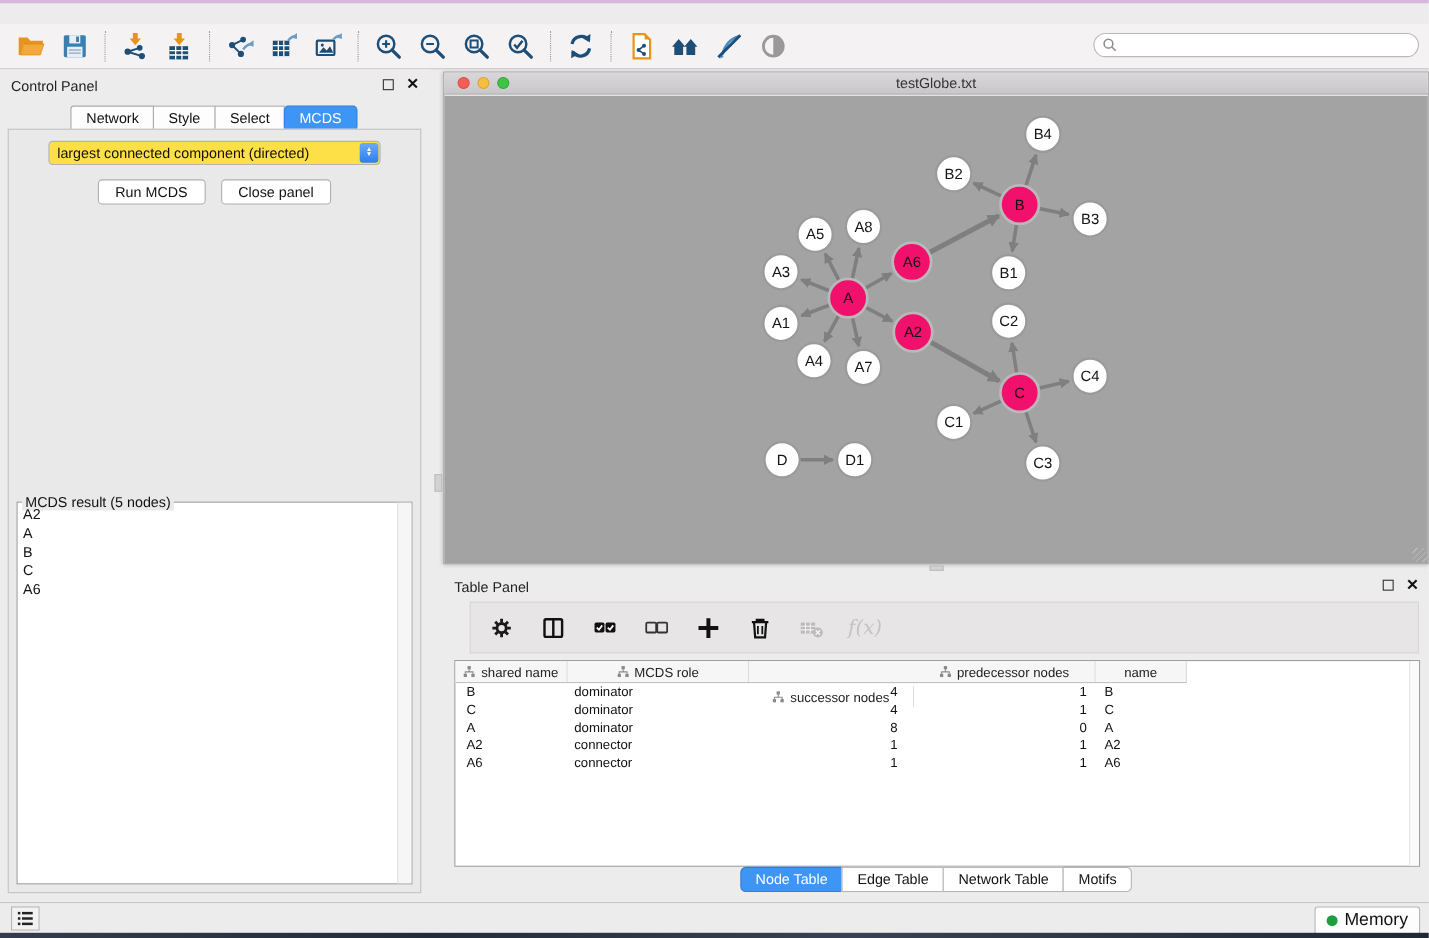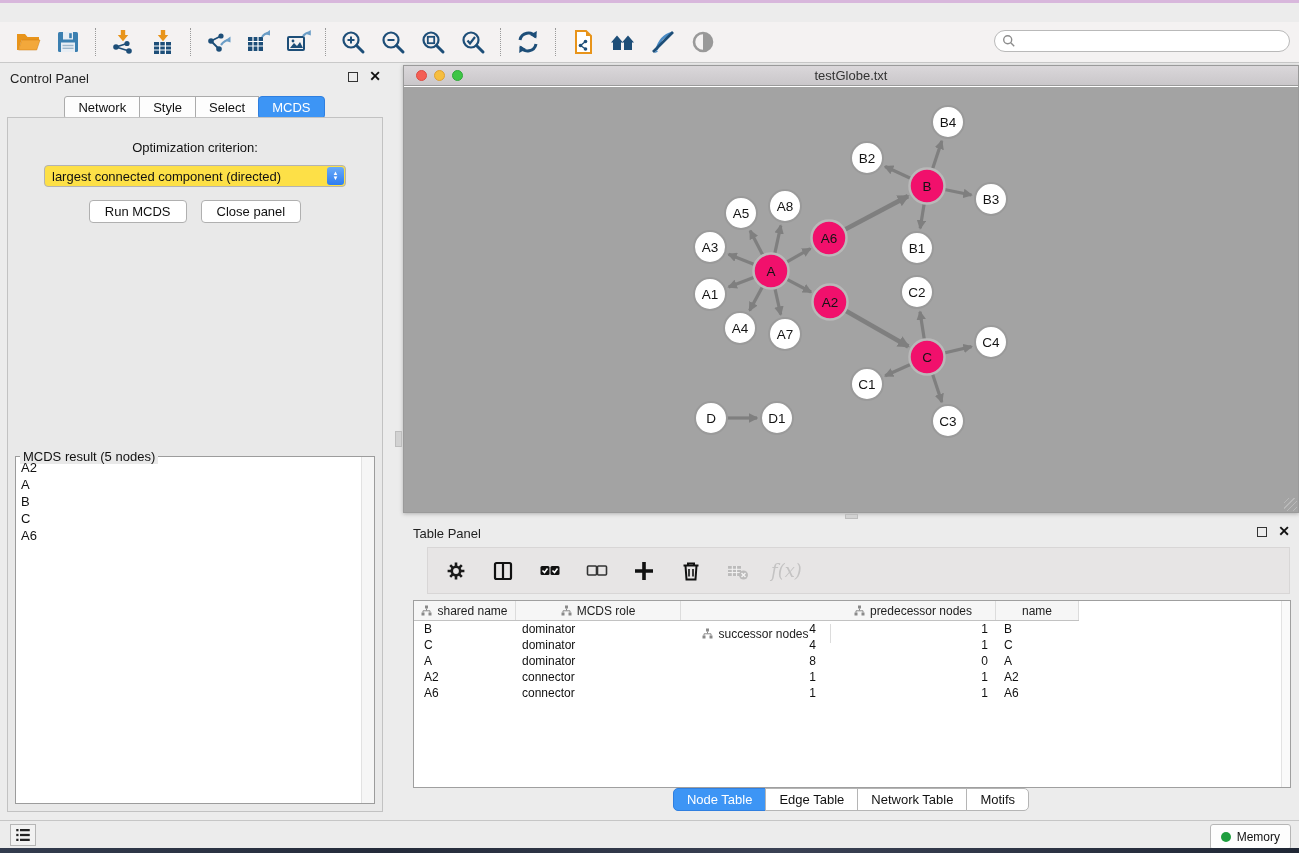--- a/index.html
+++ b/index.html
@@ -64,21 +64,21 @@
 .td{overflow:hidden;white-space:nowrap;line-height:16px}
 .scroll-track-v{position:absolute;right:0;top:0;bottom:0;width:9px;background:#fafafa;border-left:1px solid #e3e3e3}
 .tp-tabs{position:absolute;left:0;right:0;top:268px;display:flex;justify-content:center}
 .tp-tab{padding:3px 13px;font-size:13px;background:#fff;border:1px solid #b5b5b5;margin-left:-1px;color:#111;cursor:pointer}
 .tp-tab:first-child{border-radius:5px 0 0 5px;margin-left:0}
 .tp-tab:last-child{border-radius:0 5px 5px 0}
 .tp-tab.active{background:#3d95f5;border-color:#2f7fe0;color:#fff}
 
 .status-bar{position:absolute;left:0;top:820px;width:100%;height:28px;background:#ececec;border-top:1px solid #c6c6c6}
 .status-list-btn{position:absolute;left:10px;top:3px;width:26px;height:22px;background:#f2f2f2;border:1px solid #b6b6b6;display:flex;align-items:center;justify-content:center;cursor:pointer}
-.memory-btn{position:absolute;right:8px;top:3px;height:22px;background:#fdfdfd;border:1px solid #b6b6b6;border-radius:3px;display:flex;align-items:center;gap:6px;padding:12px 10px;font-size:12px;color:#111;cursor:pointer}
+.memory-btn{position:absolute;right:8px;top:3px;height:22px;background:#fdfdfd;border:1px solid #b6b6b6;border-radius:3px;display:flex;align-items:center;gap:6px;padding:12px 10px;font-size:16px;color:#111;cursor:pointer}
 .mem-dot{width:10px;height:10px;border-radius:50%;background:#1e9e3e}
 </style>
 </head>
 <body>
 
 <div id="screen">
   <div class="wp-top"></div>
 
 
   <div class="toolbar">
@@ -262,21 +262,20 @@
       <button class="float-btn"></button>
       <button class="close-btn">✕</button>
     </div>
     <div class="cp-tabs">
         <button class="tab">Network</button>
         <button class="tab">Style</button>
         <button class="tab">Select</button>
         <button class="tab active">MCDS</button>
       </div>
     <div class="cp-content">
-      <div class="opt-label">Optimization criterion:</div>
       <div class="combo">
         <span>largest connected component (directed)</span>
         <span class="combo-step">
             <span>▲</span>
             <span>▼</span>
           </span>
       </div>
       <div class="btn-row">
         <button class="btn">Run MCDS</button>
         <button class="btn">Close panel</button>

